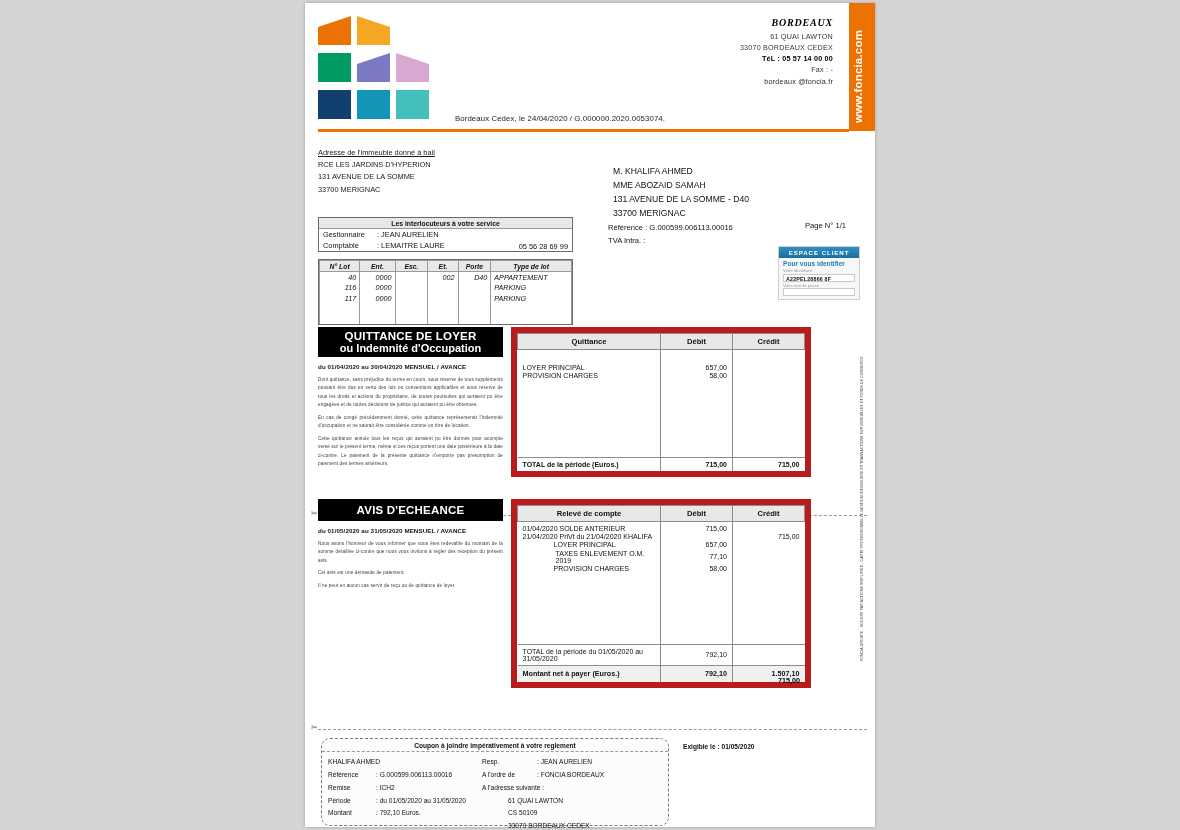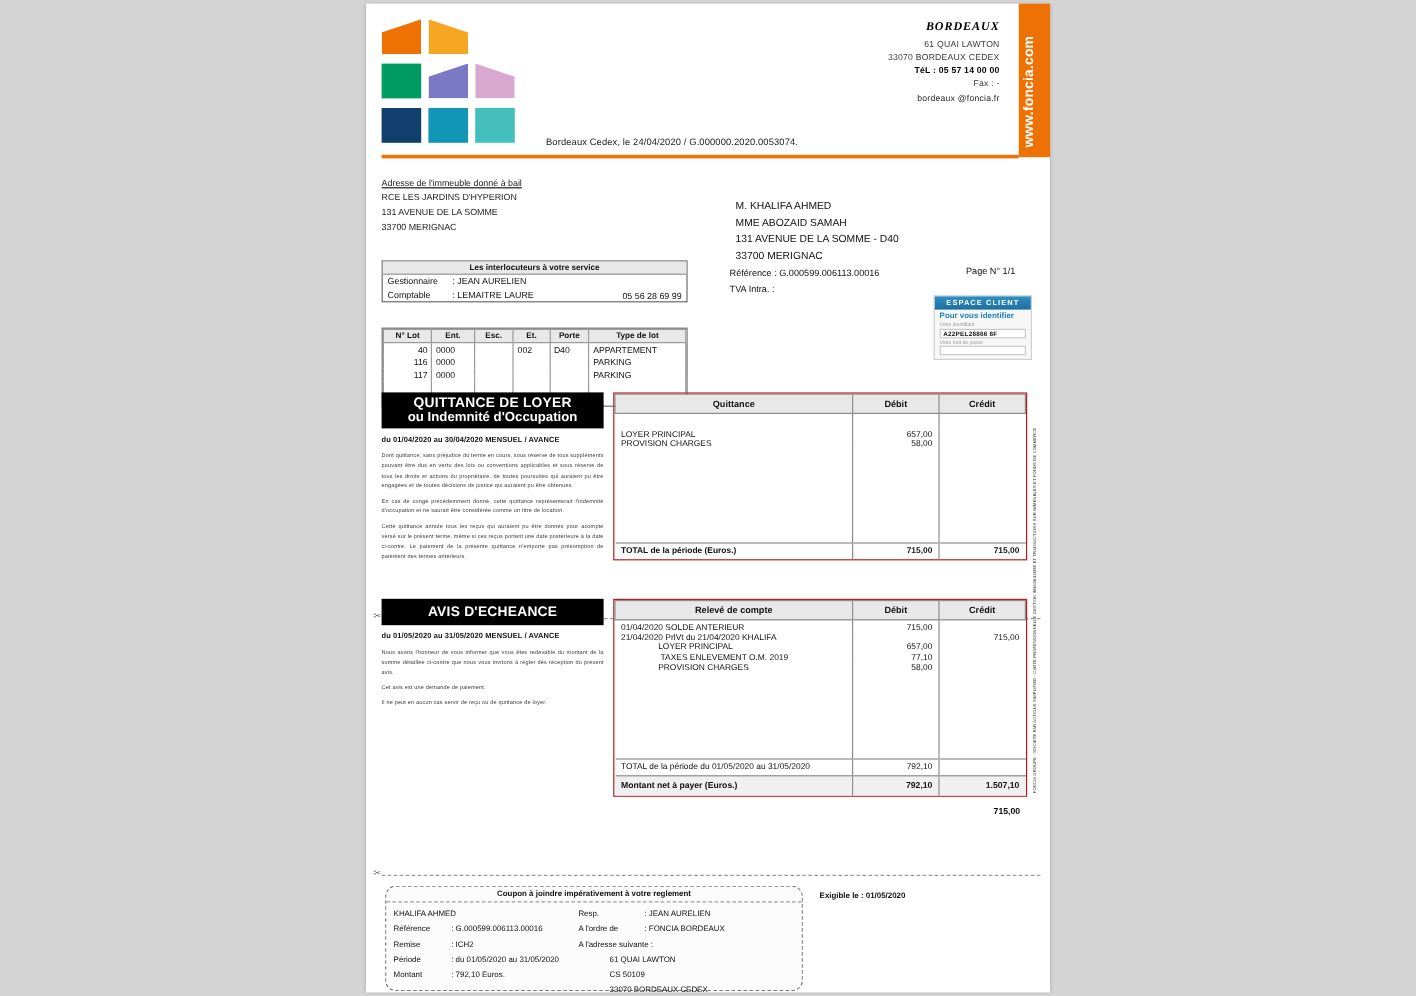--- a/index.html
+++ b/index.html
@@ -62,29 +62,29 @@
   .mid { position: relative; height: 110px; }
   .inter { position: absolute; left: 13px; top: 0; width: 255px; border: 1px solid #6b6b6b; }
   .inter .cap {
     background: #e8e8e8; text-align: center; font-size: 6.8px; font-weight: bold;
     color: #111; padding: 1.5px 0; border-bottom: 1px solid #9a9a9a;
   }
   .inter .row { font-size: 7.4px; padding: 1px 4px; position: relative; color: #111; }
   .inter .row .k { display: inline-block; width: 54px; }
   .inter .row .tel { position: absolute; right: 4px; top: 13px; }
 
-  .lots { position: absolute; left: 13px; top: 56px; width: 255px; border: 1px solid #6b6b6b; }
+  .lots { position: absolute; left: 13px; top: 42px; width: 255px; border: 1px solid #6b6b6b; font-style: italic; }
   .lots table { border-collapse: collapse; width: 100%; font-size: 7.2px; color: #111; }
   .lots th {
     background: #e8e8e8; font-weight: bold; font-size: 6.8px;
     border: 1px solid #9a9a9a; padding: 1.5px 2px;
   }
   .lots td { border-left: 1px solid #9a9a9a; border-right: 1px solid #9a9a9a; padding: .8px 3px; height: 9px; }
   .lots td.n { text-align: right; }
-  .lots td.c { text-align: left; }
+  .lots td.c { text-align: right; }
   .lots .pad td { height: 20px; }
 
   .refbox { position: absolute; left: 303px; top: 4px; font-size: 7.6px; line-height: 1.75; color: #111; }
   .pagen { position: absolute; left: 500px; top: 4px; font-size: 7.6px; color: #111; }
 
   .espace {
     position: absolute; left: 473px; top: 29px; width: 82px; height: 54px;
     background: #f7f7f7; border: 1px solid #cfcfcf;
   }
   .espace .bar {
@@ -110,21 +110,21 @@
   .blkhead .l1 { font-size: 11.5px; letter-spacing: .2px; }
   .blkhead .l2 { font-size: 11px; }
   .leftcol { position: absolute; left: 13px; width: 185px; }
   .dateline { font-size: 6.2px; font-weight: bold; color: #111; margin-top: 6px; letter-spacing: .1px; }
   .legal {
     font-size: 4.6px; color: #3a3a3a; text-align: justify; line-height: 1.85;
     margin-top: 6px; letter-spacing: .15px;
   }
   .legal p { margin: 0 0 4px; }
 
-  .tbl { position: absolute; left: 206px; width: 345px; border: 1px solid #b91c1c; }
+  .tbl { position: absolute; left: 206px; width: 300px; border: 6px solid #b91c1c; }
   .tbl table { border-collapse: collapse; width: 100%; }
   .tbl th {
     background: #e8e8e8; font-size: 7.6px; font-weight: bold; color: #111;
     border: 1px solid #8d8d8d; padding: 3px 0;
   }
   .tbl td { font-size: 7px; color: #111; padding: .6px 5px; border-left: 1px solid #8d8d8d; }
   .tbl td:first-child { border-left: none; }
   .tbl td.num { text-align: right; }
   .tbl .sep td { border-top: 1px solid #8d8d8d; }
   .tbl .tot td { font-weight: bold; font-size: 7px; padding: 3px 5px; }

